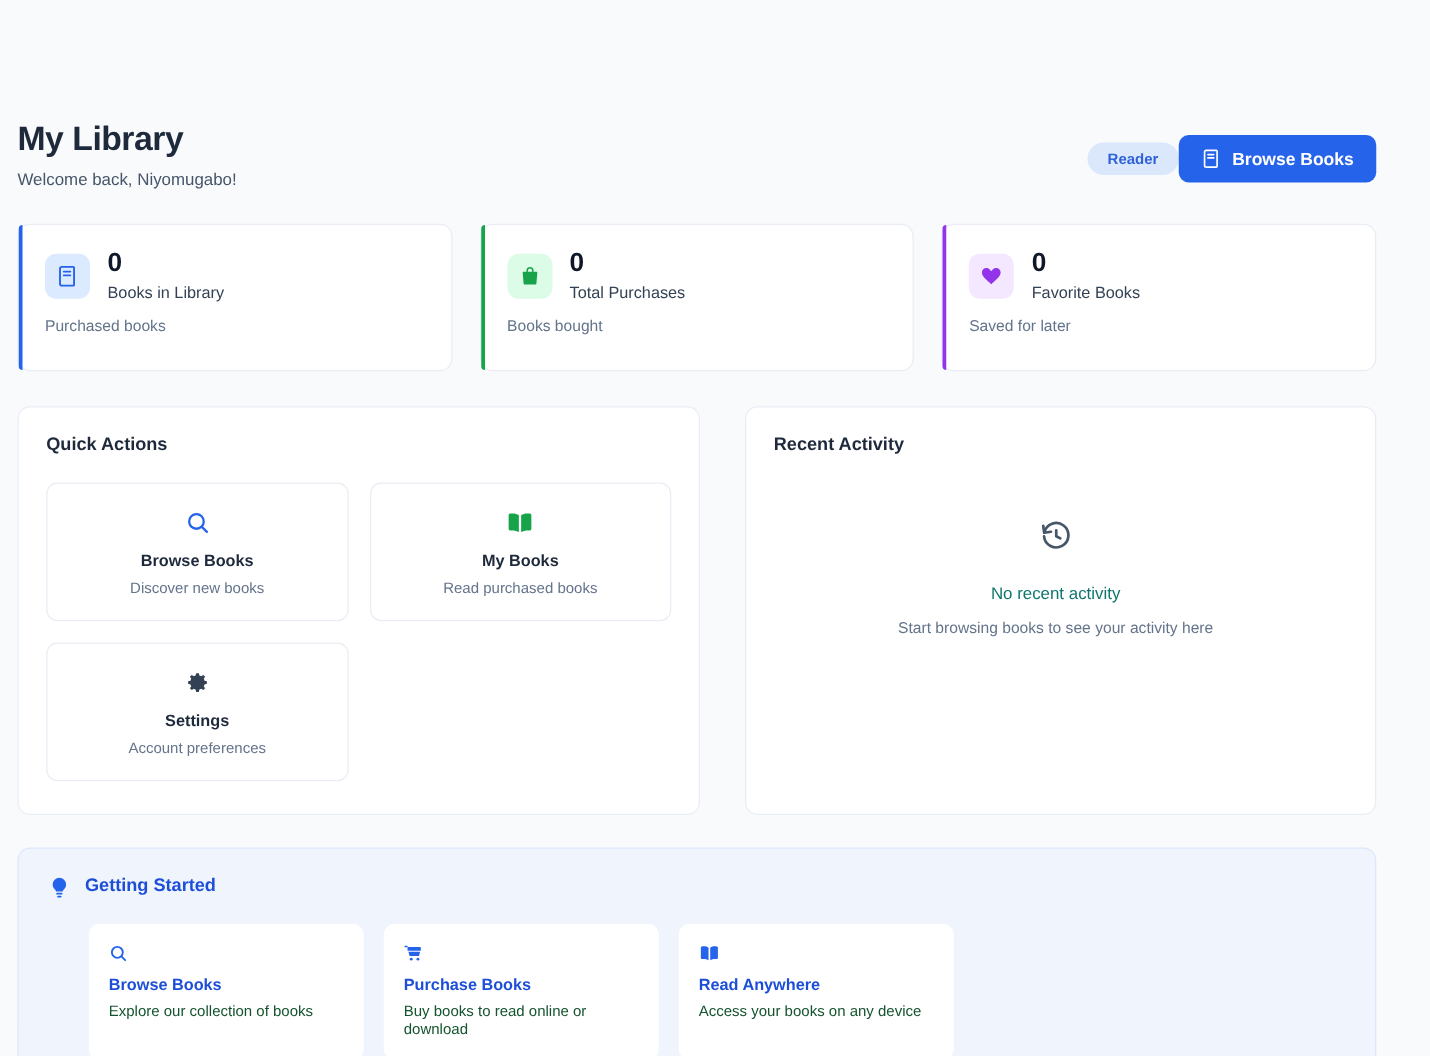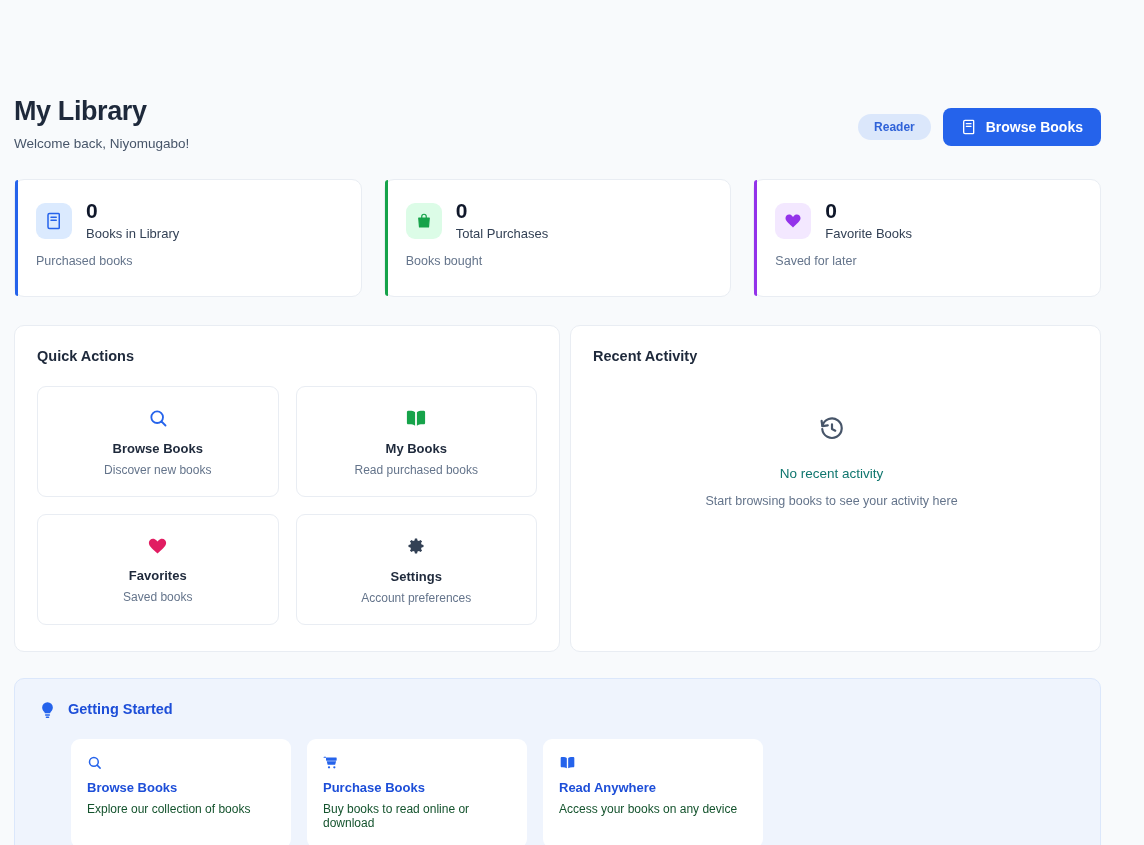--- a/index.html
+++ b/index.html
@@ -37,21 +37,21 @@
     line-height: 1.15;
   }
   .welcome-text {
     font-size: 13.5px;
     color: #475569;
     margin-top: 9px;
   }
   .header-right {
     display: flex;
     align-items: center;
-    gap: 12px;
+    gap: 0;
     padding-top: 12px;
   }
   .role-badge {
     background: #dbe7fb;
     color: #2f62d8;
     font-size: 12px;
     font-weight: bold;
     padding: 7px 16px;
     border-radius: 999px;
     line-height: 1;
@@ -121,21 +121,21 @@
   }
   .stat-sub {
     font-size: 12.5px;
     color: #64748b;
     margin-top: 13px;
   }
 
   
   .middle-row {
     display: flex;
-    gap: 10px;
+    gap: 36px;
     margin-top: 28px;
     align-items: stretch;
     justify-content: space-between;
   }
   .panel {
     background: #ffffff;
     border: 1px solid #e9edf3;
     border-radius: 10px;
   }
   .panel-quick { width: 546px; padding: 22px 22px 26px 22px; }
@@ -328,29 +328,20 @@
           <span class="qa-icon">
             <svg width="22" height="20" viewBox="0 0 24 22" fill="#16a34a">
               <path d="M11 4.6C9.3 3.3 6.8 2.8 3.3 3.1c-.7.06-1.3.7-1.3 1.4v12.1c0 .8.7 1.45 1.5 1.4 3-.2 5.6.2 7.5 1.4z"></path>
               <path d="M13 4.6c1.7-1.3 4.2-1.8 7.7-1.5.7.06 1.3.7 1.3 1.4v12.1c0 .8-.7 1.45-1.5 1.4-3-.2-5.6.2-7.5 1.4z"></path>
             </svg>
           </span>
           <div class="qa-title">My Books</div>
           <div class="qa-sub">Read purchased books</div>
         </div>
 
-        <div class="qa-card">
-          <span class="qa-icon">
-            <svg width="21" height="19" viewBox="0 0 24 22" fill="#e11d62">
-              <path d="M12 20.3l-1.6-1.45C5.1 14.1 2 11.3 2 7.85 2 5.2 4.1 3.1 6.75 3.1c1.5 0 2.95.7 3.9 1.8L12 6.45l1.35-1.55c.95-1.1 2.4-1.8 3.9-1.8C19.9 3.1 22 5.2 22 7.85c0 3.45-3.1 6.25-8.4 11z"></path>
-            </svg>
-          </span>
-          <div class="qa-title">Favorites</div>
-          <div class="qa-sub">Saved books</div>
-        </div>
 
         <div class="qa-card">
           <span class="qa-icon">
             <svg width="20" height="20" viewBox="0 0 24 24" fill="#334155">
               <path d="M12 8.2a3.8 3.8 0 1 0 0 7.6 3.8 3.8 0 0 0 0-7.6zm0 5.6a1.8 1.8 0 1 1 0-3.6 1.8 1.8 0 0 1 0 3.6z"></path>
               <path d="M21 13.3v-2.6l-2.3-.5a7 7 0 0 0-.7-1.7l1.3-2-1.8-1.8-2 1.3a7 7 0 0 0-1.7-.7L13.3 3h-2.6l-.5 2.3a7 7 0 0 0-1.7.7l-2-1.3L4.7 6.5l1.3 2a7 7 0 0 0-.7 1.7L3 10.7v2.6l2.3.5a7 7 0 0 0 .7 1.7l-1.3 2 1.8 1.8 2-1.3a7 7 0 0 0 1.7.7l.5 2.3h2.6l.5-2.3a7 7 0 0 0 1.7-.7l2 1.3 1.8-1.8-1.3-2a7 7 0 0 0 .7-1.7z"></path>
             </svg>
           </span>
           <div class="qa-title">Settings</div>
           <div class="qa-sub">Account preferences</div>

